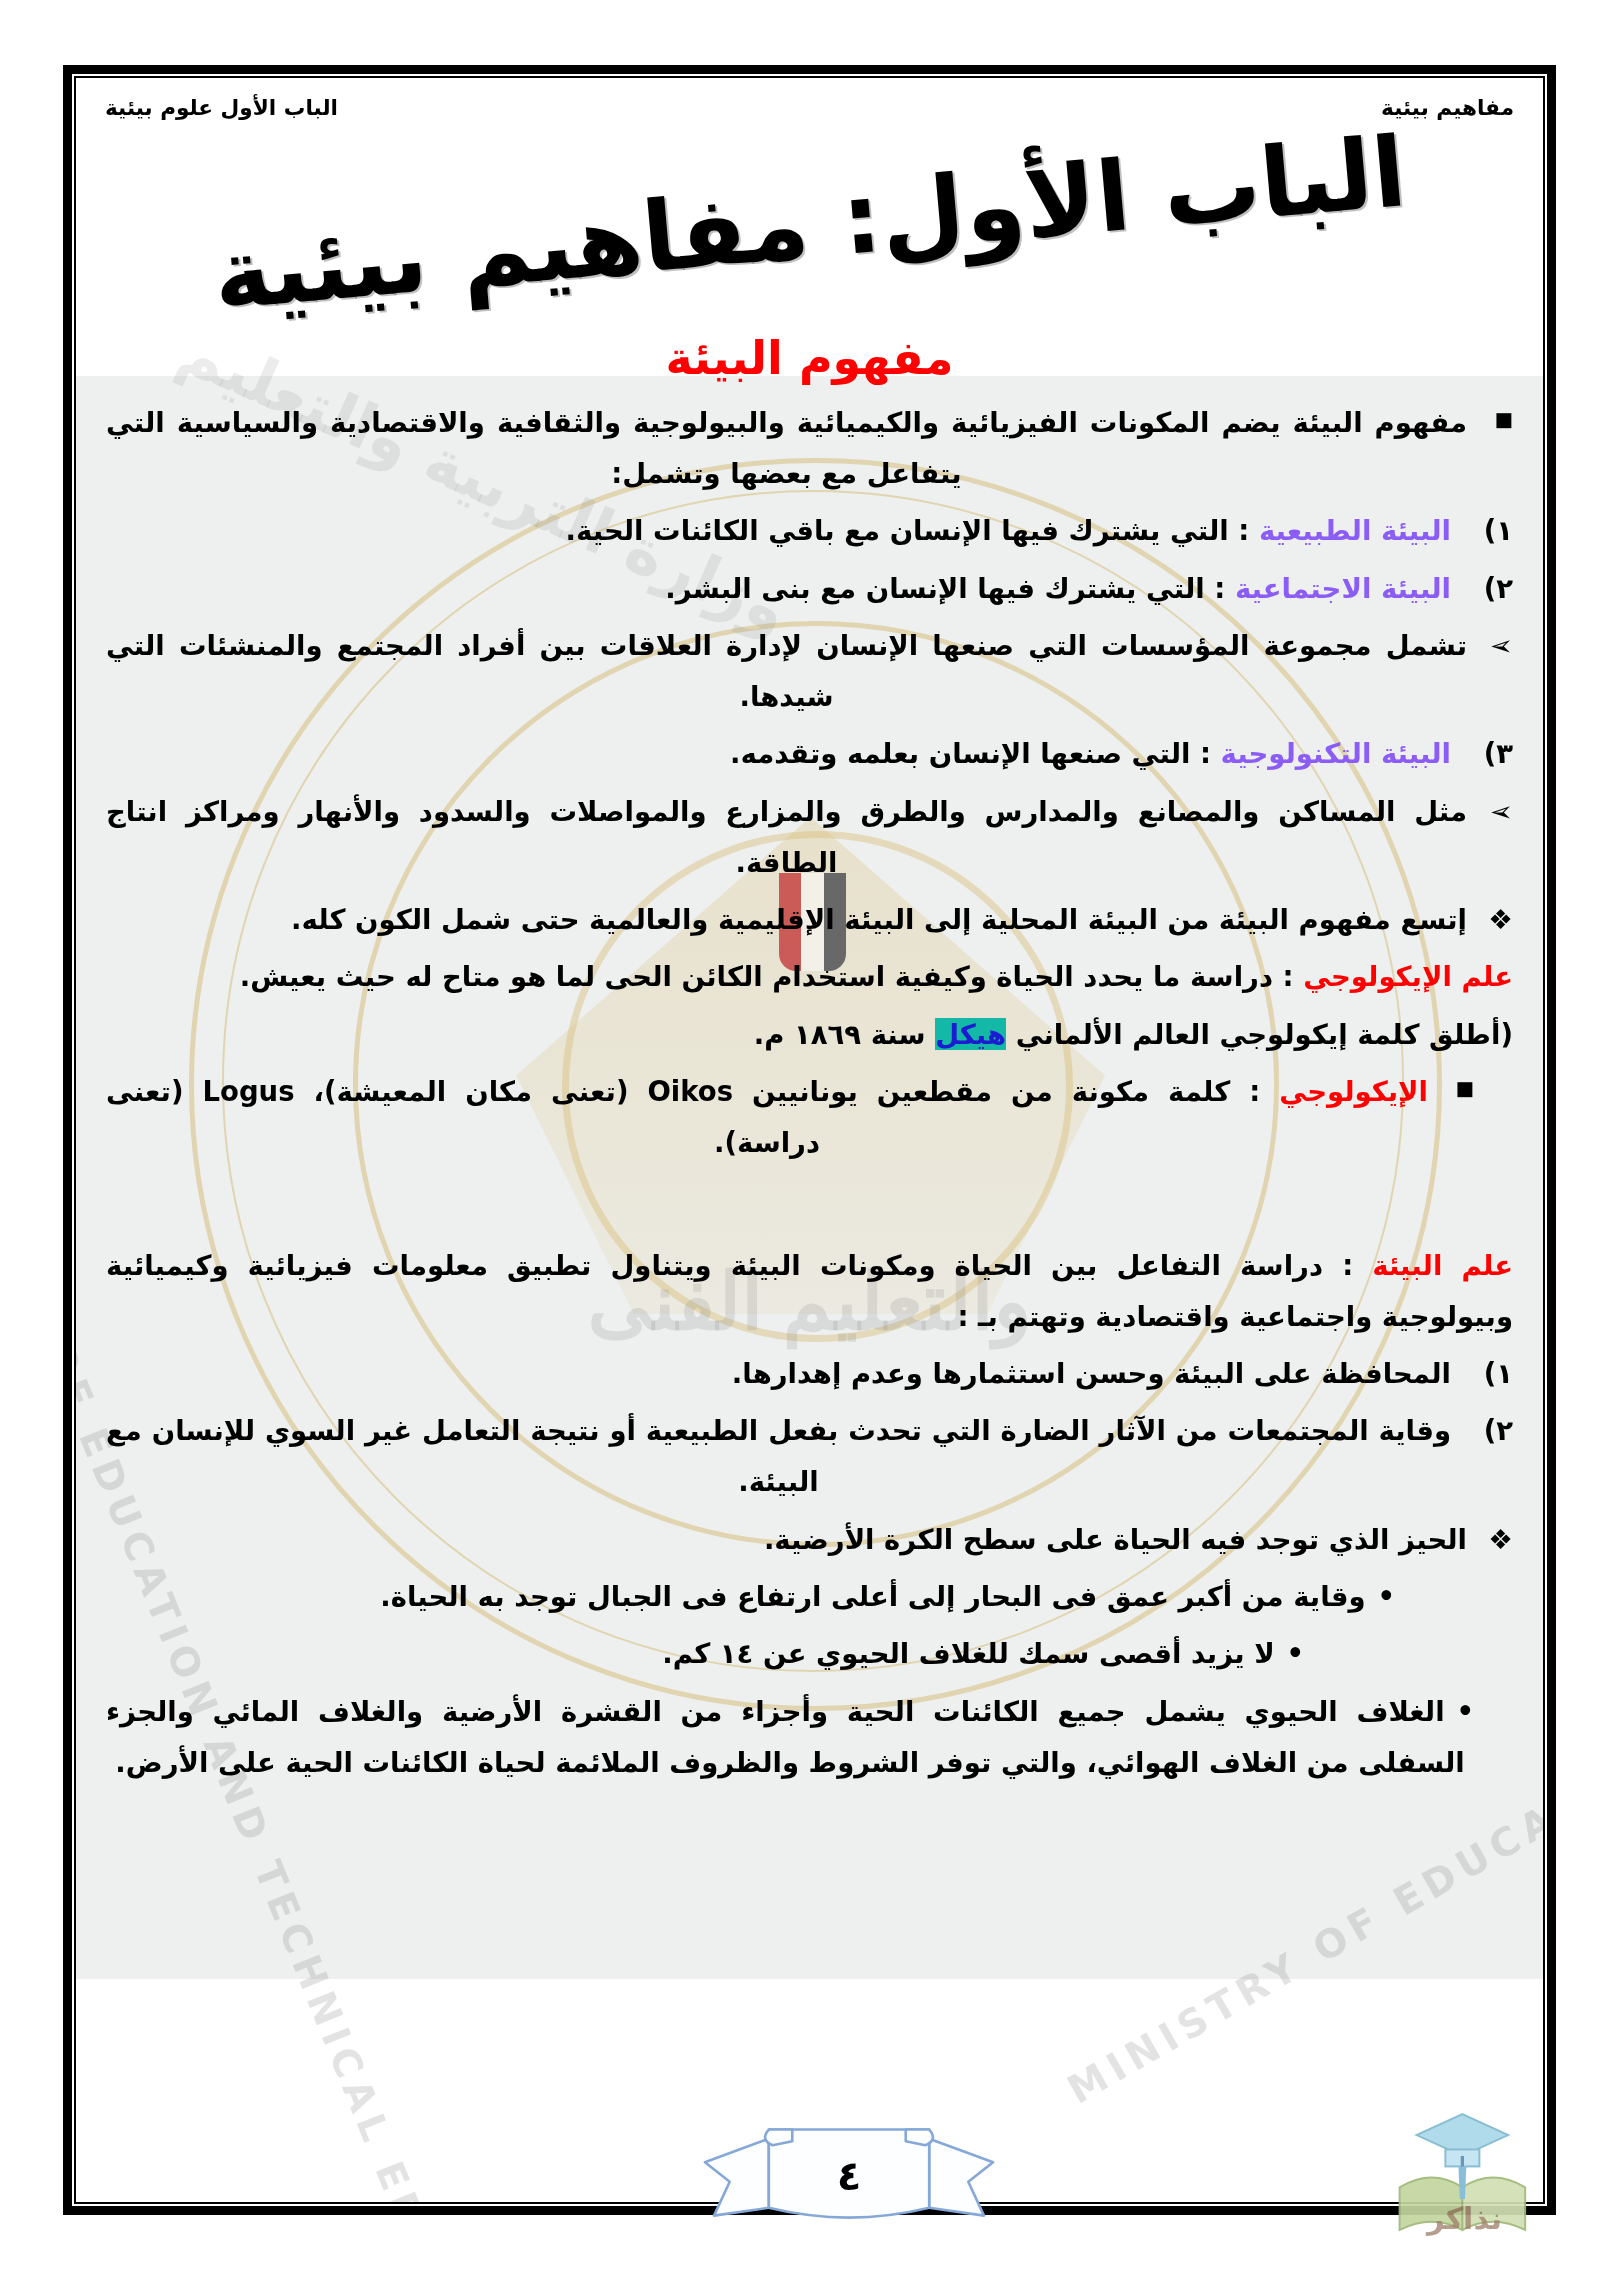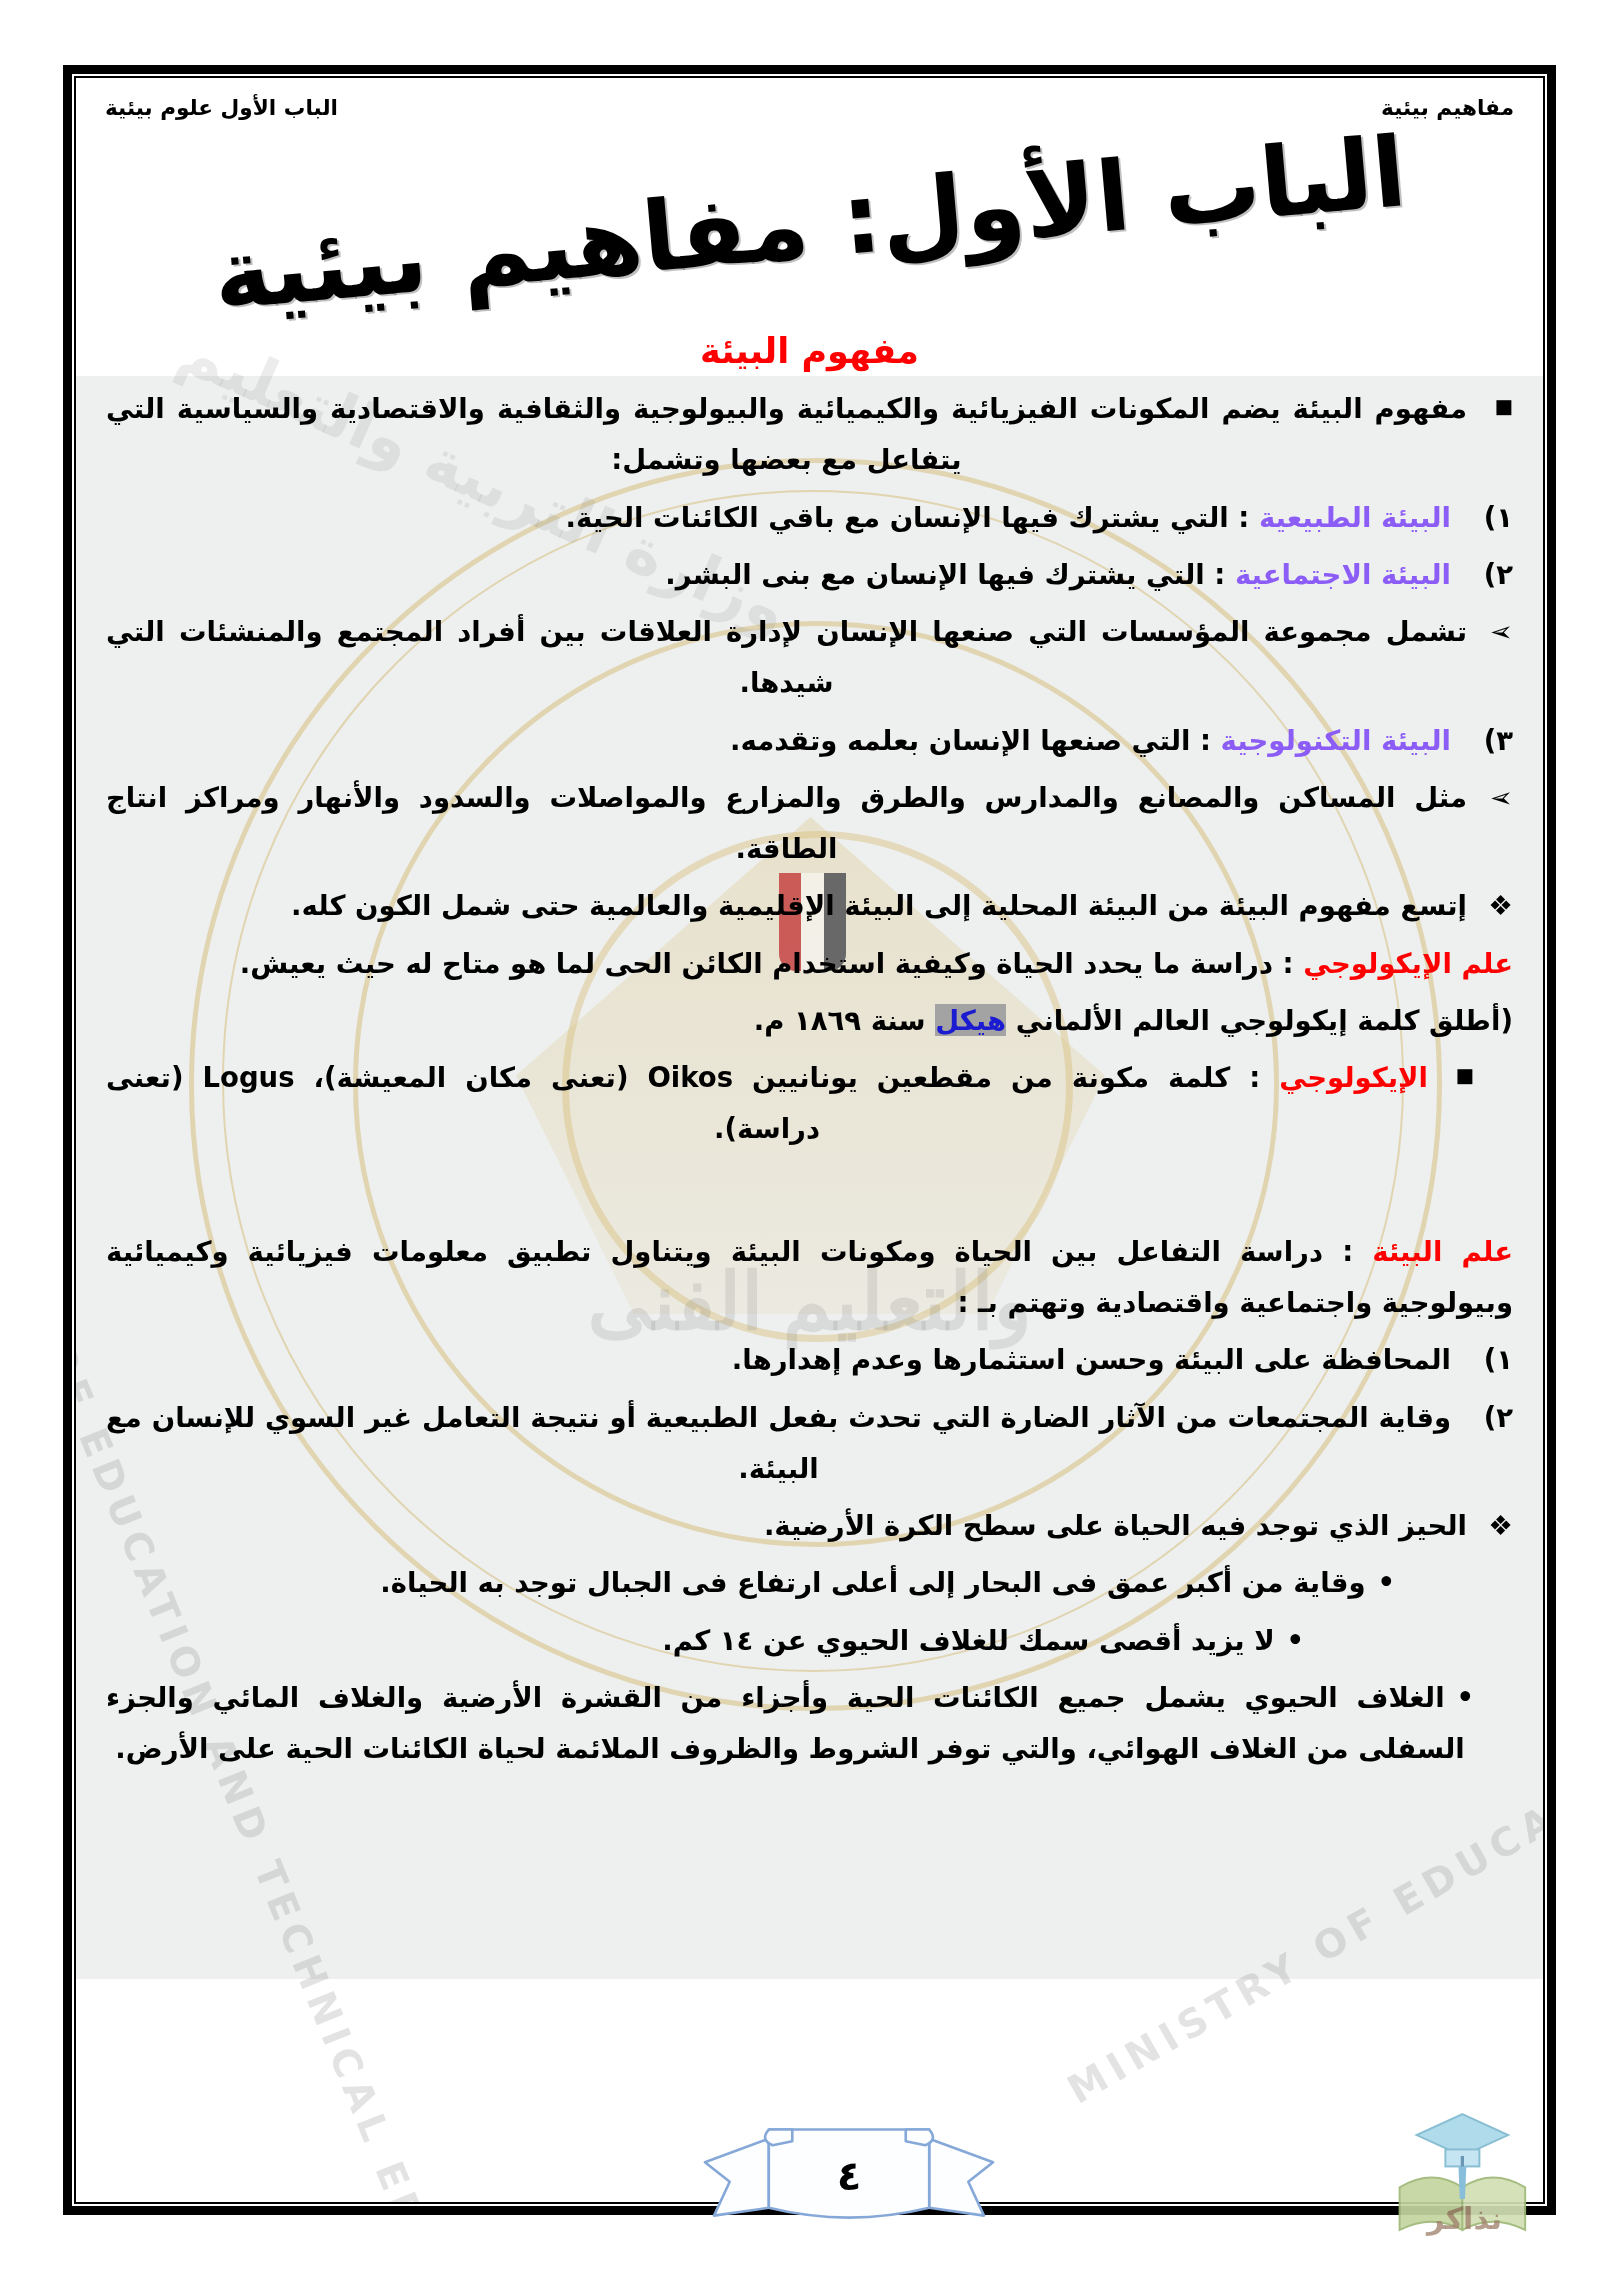--- a/index.html
+++ b/index.html
@@ -53,21 +53,21 @@
   .hdr{position:relative;z-index:3;display:flex;justify-content:space-between;
     direction:rtl;padding:17px 29px 0 29px;font-size:21.6px;font-weight:bold;color:#000;}
   
   .main-title{
     position:relative;z-index:3;height:196px;display:flex;align-items:center;justify-content:center;
     font-size:97px;font-weight:bold;direction:rtl;color:#000;
     transform:rotate(-5deg);margin-top:5.2px;text-shadow:2px 2px 0 rgba(0,0,0,.25);
   }
   
   .content{position:relative;z-index:3;direction:rtl;padding:0 30px;color:#000;}
-  .h-c{ text-align:center;font-weight:bold;font-size:35px;line-height:1.25;}
+  .h-c{ text-align:center;font-weight:bold;font-size:46px;line-height:1.25;}
   .h-red{color:#ff0000;}
   .h-purple{color:#7030a0;}
   .h1m{margin:9.2px 0 9.2px;}
   .h2m{margin:79px 0 17px;}
   .h3m{margin:79px 0 17px;}
   .p{
     position:relative;font-size:27.5px;font-weight:bold;line-height:1.85;
     text-align:justify;margin:0 0 6.5px;
   }
   .center-last{text-align-last:center;}
@@ -76,21 +76,21 @@
   .mk-arrow{display:inline-block;transform:scaleX(-1);}
   .mk-dot{position:static;display:inline;margin-left:11.8px;}
   .pad70{padding-right:46px;}
   .pad95{padding-right:62px;}
   .pad130{padding-right:85px;}
   .ind180{padding-right:118px;}
   .ind320{padding-right:209px;}
   .ind60{padding-right:39px;}
   .t-red{color:#ff0000;}
   .t-blue{color:#8b5cf6;margin-top:24px;}
-  .hl{background:#a3a3a3;color:#1b1bd1;}
+  .hl{background:#14b8a6;color:#1b1bd1;}
   .mt60{margin-top:39px;}
   
   .flagicon{display:inline-block;position:relative;width:37px;height:44px;vertical-align:-10.5px;margin-left:10.5px;}
   .flagicon .bar-y{position:absolute;left:1.3px;top:11.8px;width:8.5px;height:29px;background:linear-gradient(180deg,#f2c014,#f8e27a);}
   .flagicon .bar-b{position:absolute;left:21px;top:9.2px;width:11px;height:31px;background:linear-gradient(180deg,#3c55e8,#9fb0f6);}
   .flagicon .sq-r{position:absolute;left:2.6px;top:0;width:17px;height:17px;background:radial-gradient(circle at 30% 30%,#f23b3b,#ffd2d2);}
   .flagicon .plus-h{position:absolute;left:1.3px;top:10.5px;width:34px;height:4.6px;background:#000;}
   .flagicon .plus-v{position:absolute;left:15.7px;top:-1.3px;width:4.6px;height:27.5px;background:#000;}
   
   .ribbon{position:absolute;left:618px;bottom:-41px;width:310px;height:133px;z-index:6;}

